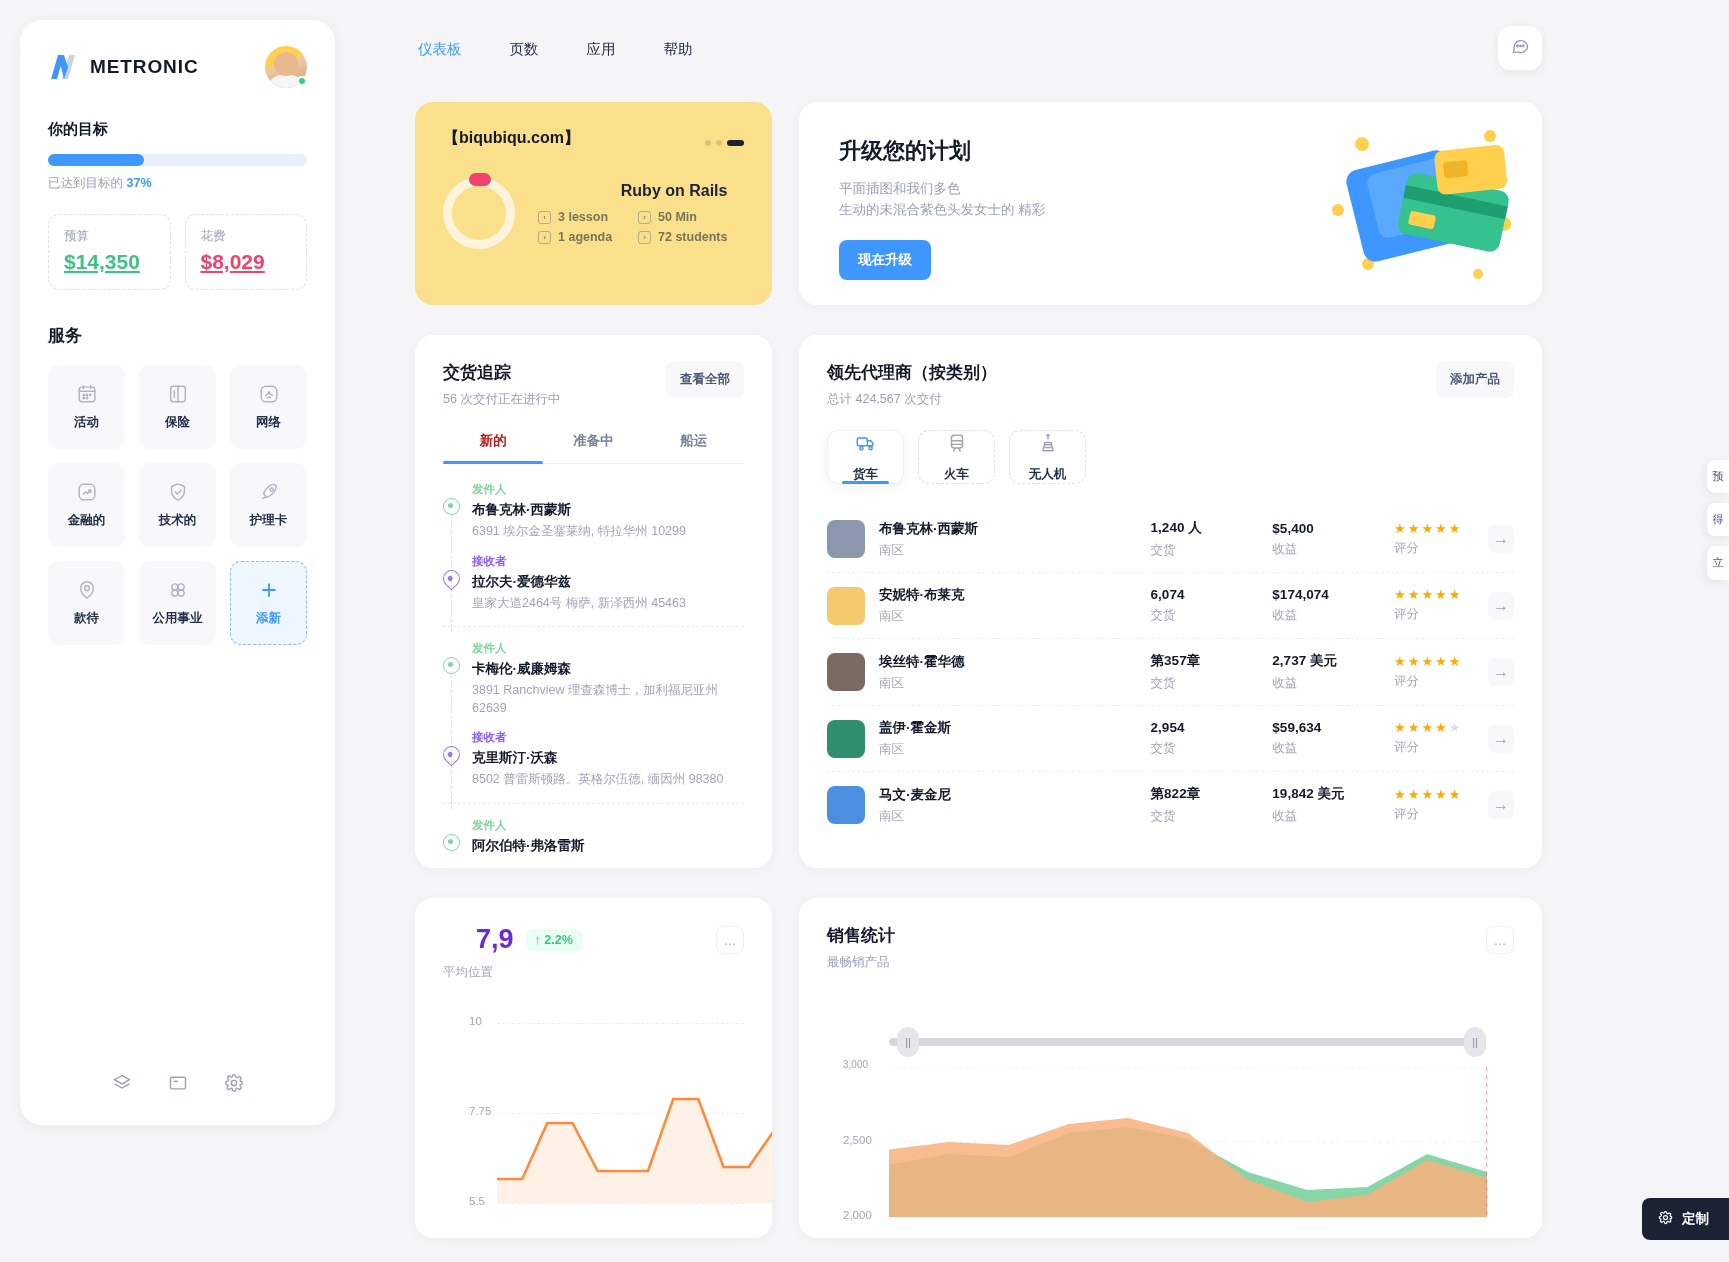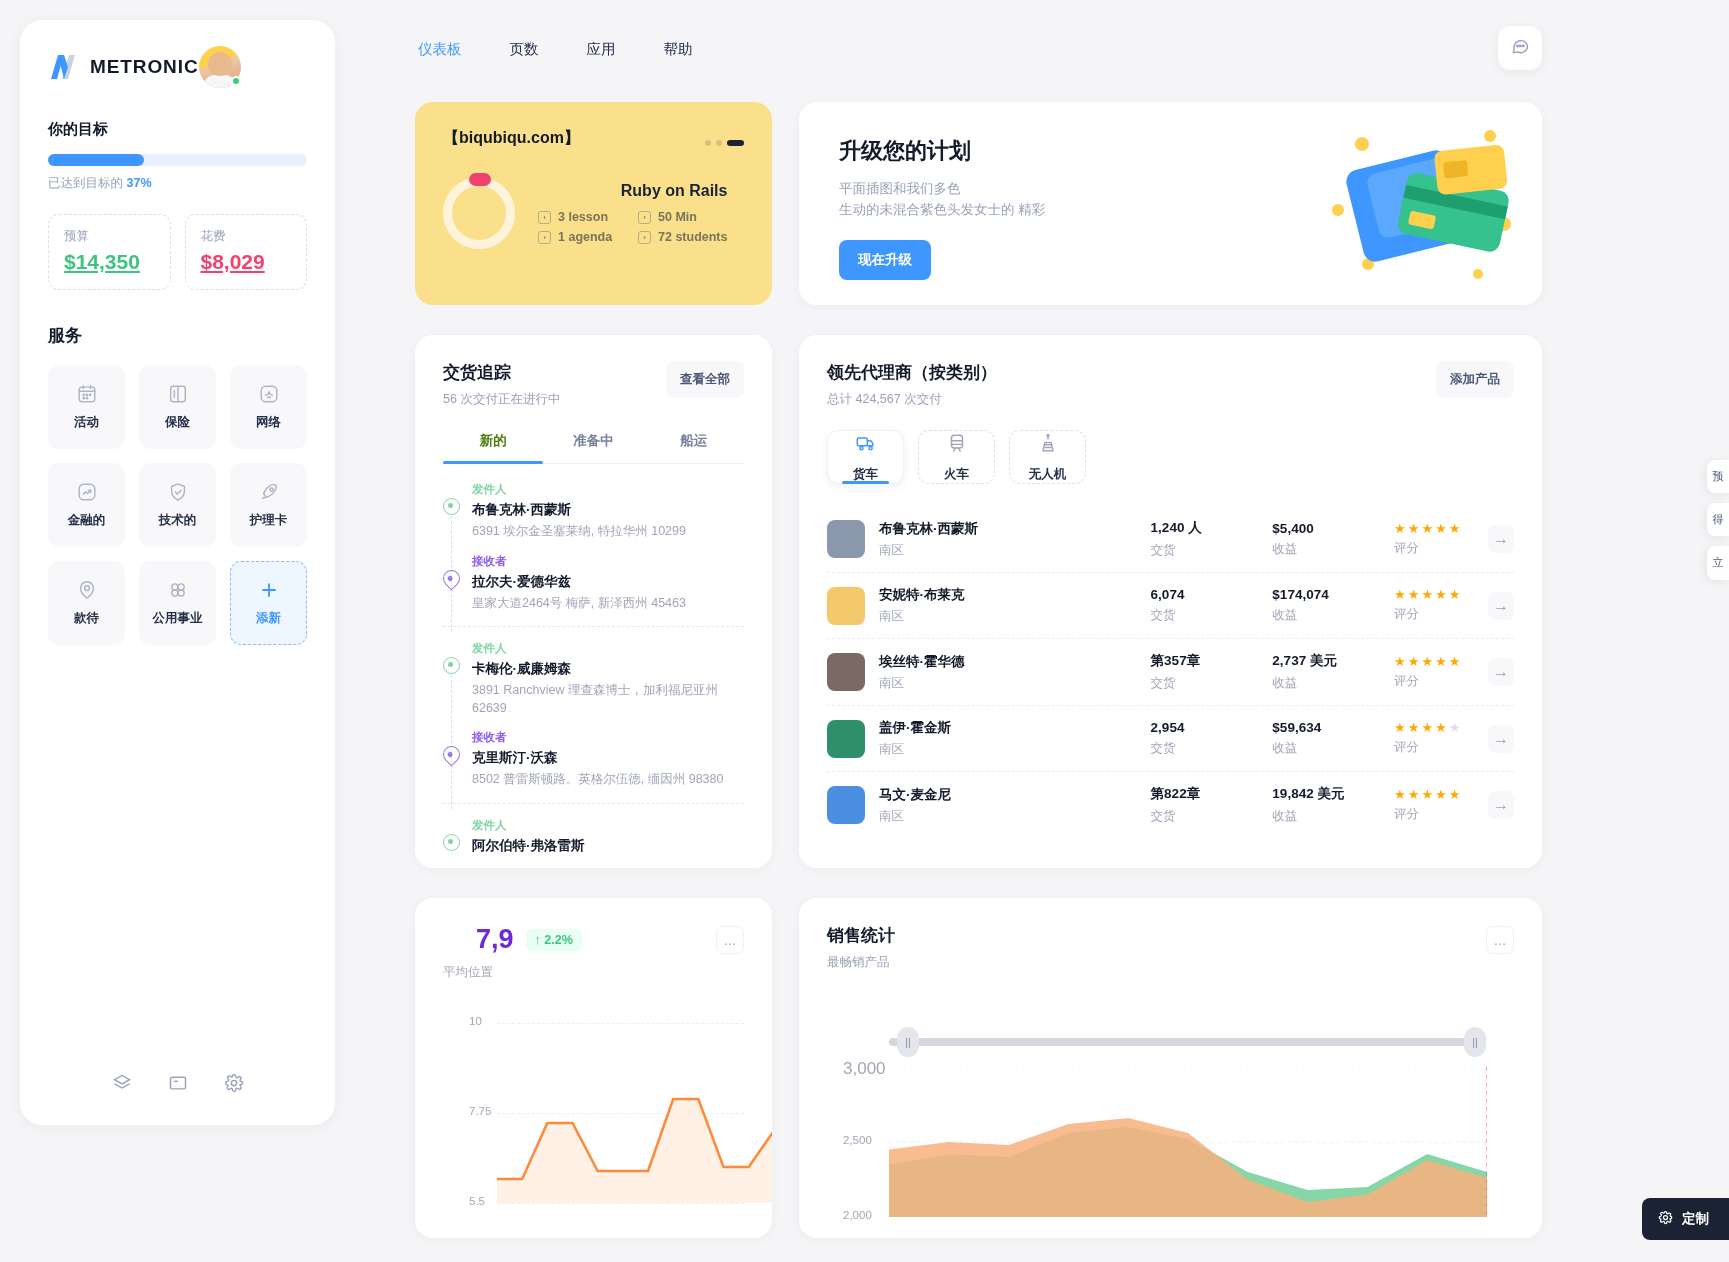--- a/index.html
+++ b/index.html
@@ -12,21 +12,21 @@
   .page { position: relative; width: 1729px; height: 1262px; }
 
   
   .sidebar {
     position: absolute; left: 20px; top: 20px;
     width: 315px; height: 1105px;
     background: #fff; border-radius: 22px;
     box-shadow: 0 2px 14px rgba(30,40,70,.05);
     padding: 26px 28px 0 28px;
   }
-  .brand-row { display: flex; align-items: center; }
+  .brand-row { display: flex; align-items: center; justify-content: space-between; }
   .brand { display: flex; align-items: center; gap: 12px; }
   .logo-mark { width: 30px; height: 28px; }
   .brand-name { font-size: 19px; font-weight: 700; letter-spacing: .9px; color: #131a2b; }
   .avatar-wrap { position: relative; width: 42px; height: 42px; }
   .avatar-img {
     width: 42px; height: 42px; border-radius: 50%;
     background: linear-gradient(160deg,#ffd04d 0%, #ffd04d 40%, #f0c9a8 41%, #d9a27a 100%);
     overflow: hidden; position: relative;
   }
   .avatar-img::after {
@@ -110,21 +110,21 @@
   .up-art { position: absolute; right: 24px; top: 12px; width: 200px; height: 180px; }
 
   
   .delivery { left: 415px; top: 335px; width: 357px; height: 533px; padding: 26px 28px 0 28px; }
   .card-head { display: flex; justify-content: space-between; align-items: flex-start; }
   .card-title { font-size: 17px; font-weight: 700; color: #131a2b; }
   .card-sub { margin-top: 7px; font-size: 12.5px; color: #99a1b7; }
   .ghost-btn { background: #f8f8fa; border: none; border-radius: 8px; font-size: 12.5px; font-weight: 600; color: #4b5675; padding: 10px 14px; cursor: pointer; }
   .tabs { margin-top: 24px; display: flex; border-bottom: 1px solid #f1f1f4; }
   .tab { flex: 1; text-align: center; padding: 0 0 13px 0; font-size: 13.5px; font-weight: 600; color: #78829d; cursor: pointer; position: relative; }
-  .tab.active { color: #4d7c0f; }
+  .tab.active { color: #b91c1c; }
   .tab.active::after { content: ""; position: absolute; left: 0; right: 0; bottom: -1px; height: 3px; border-radius: 2px; background: #3e97ff; }
   .track-list { margin-top: 18px; }
   .trk-group { position: relative; padding-bottom: 14px; border-bottom: 1px dashed #e7e8ef; margin-bottom: 14px; }
   .trk-group.last { border-bottom: none; }
   .trk-row { display: flex; gap: 12px; margin-bottom: 13px; position: relative; }
   .trk-row:last-child { margin-bottom: 0; }
   .trk-ico { flex: none; width: 17px; height: 17px; border-radius: 50%; margin-top: 16px; position: relative; }
   .trk-ico.send { border: 1.6px solid #7fd4a2; }
   .trk-ico.send::after { content: ""; position: absolute; left: 4.4px; top: 4.4px; width: 5px; height: 5px; border-radius: 50%; background: #7fd4a2; }
   .trk-ico.recv { border: 1.6px solid #9a7ce0; border-radius: 50% 50% 50% 0; transform: rotate(-45deg); }
@@ -676,21 +676,21 @@
   <section class="card sales">
     <div class="card-title">销售统计</div>
     <div class="card-sub">最畅销产品</div>
     <div class="dots-btn">…</div>
     <div class="slider-row">
       <div class="slider-track"></div>
       <div class="slider-knob" style="left:70px;">||</div>
       <div class="slider-knob" style="right:28px;">||</div>
     </div>
     <div class="sales-plot" id="sales-plot">
-        <div style="position:absolute;left:16px;top:-8px;font-size:17px;color:#a1a5b7">3,000</div>
+        <div style="position:absolute;left:16px;top:-8px;font-size:10px;color:#a1a5b7">3,000</div>
         <div style="position:absolute;left:16px;top:67px;font-size:11.5px;color:#a1a5b7">2,500</div>
         <div style="position:absolute;left:16px;top:142px;font-size:11.5px;color:#a1a5b7">2,000</div>
         <svg style="position:absolute;left:0;top:0" width="660" height="150">
           <line x1="62" y1="0" x2="660" y2="0" stroke="#eceef3" stroke-dasharray="3 4"></line>
           <line x1="62" y1="75" x2="660" y2="75" stroke="#eceef3" stroke-dasharray="3 4"></line>
           <line x1="62" y1="150" x2="660" y2="150" stroke="#eceef3" stroke-dasharray="3 4"></line>
           <path d="M62.0 97.5 L121.8 87.0 L181.6 90.0 L241.4 66.0 L301.2 60.0 L361.0 72.0 L420.8 105.0 L480.6 123.0 L540.4 120.0 L600.2 87.0 L660.0 105.0 L660 150 L62 150 Z" fill="#7fd4a2" fill-opacity="0.95"></path>
           <path d="M62.0 82.5 L121.8 75.0 L181.6 78.0 L241.4 57.0 L301.2 51.0 L361.0 66.0 L420.8 112.5 L480.6 135.0 L540.4 127.5 L600.2 93.0 L660.0 111.0 L660 150 L62 150 Z" fill="#f8b07c" fill-opacity="0.85"></path>
           <line x1="660" y1="0" x2="660" y2="150" stroke="#f1416c" stroke-dasharray="4 4"></line>
         </svg>

